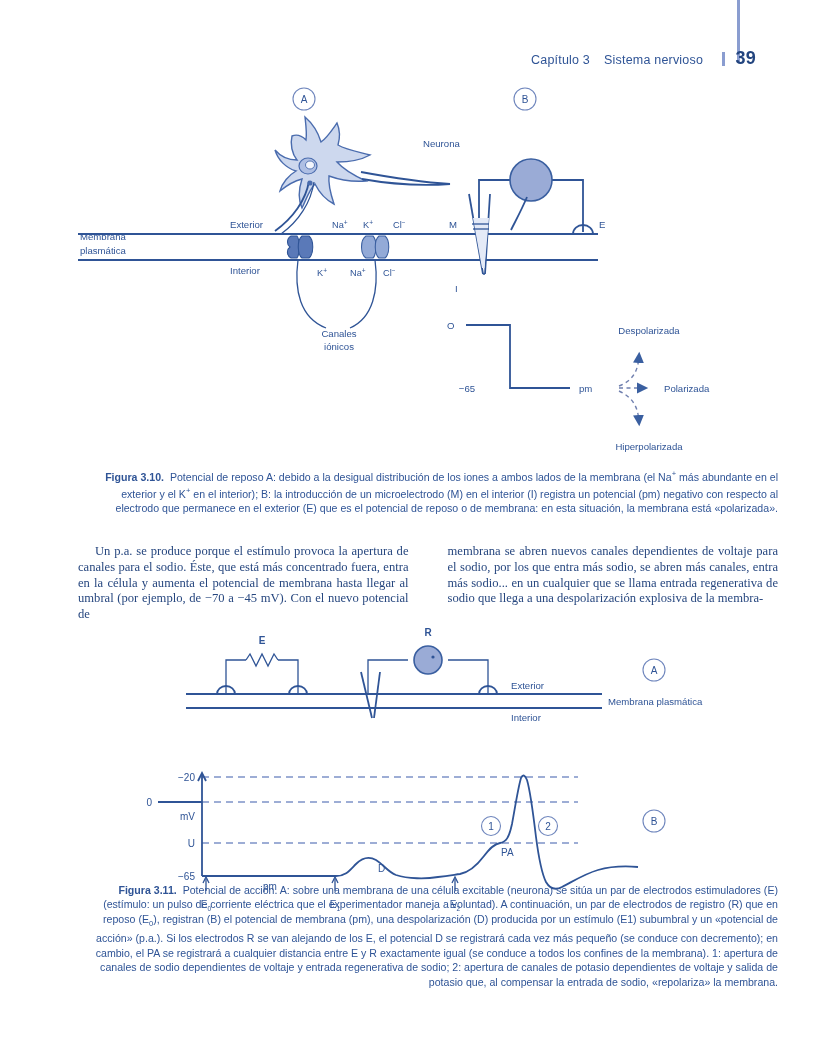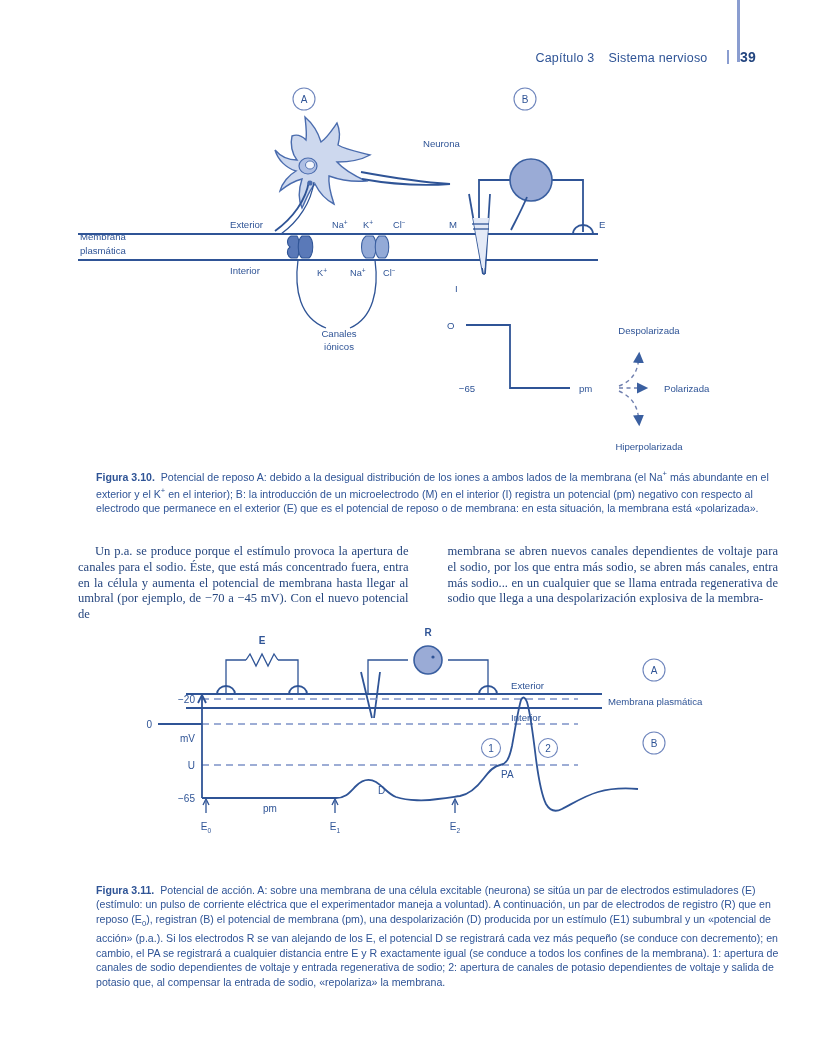--- a/index.html
+++ b/index.html
@@ -41,50 +41,50 @@
     display: inline-block;
     width: 2.5px;
     height: 14px;
     background: #8a9dd0;
     margin-right: 11px;
     position: relative;
     top: 2px;
   }
   .rh-pageno {
     font-weight: bold;
-    font-size: 14px;
+    font-size: 18px;
     color: #23457f;
   }
   .corner-rule {
     position: absolute;
     top: 0;
     left: 737px;
     width: 3px;
     height: 62px;
     background: #8a9dd0;
   }
 
   
   .figure-area { position: absolute; }
   #fig310 { left: 78px; top: 78px; width: 700px; height: 382px; }
   #fig311a { left: 78px; top: 622px; width: 700px; height: 100px; }
-  #fig311b { left: 78px; top: 684px; width: 700px; height: 152px; }
+  #fig311b { left: 78px; top: 762px; width: 700px; height: 152px; }
 
   .fig-svg { display: block; width: 100%; height: 100%; overflow: visible; }
 
   
   .caption {
     position: absolute;
-    left: 96px;
+    left: 78px;
     width: 700px;
     font-family: "Liberation Sans", sans-serif;
     font-size: 10.6px;
     line-height: 14.4px;
     color: #2f5496;
-    text-align: left;
+    text-align: right;
   }
   #cap310 { top: 467px; }
   #cap311 { top: 883px; }
   .caption b { font-weight: bold; }
   .caption .sup { font-size: 7.6px; vertical-align: super; }
   .caption .sub { font-size: 7.6px; vertical-align: sub; }
 
   
   .body-cols {
     position: absolute;

